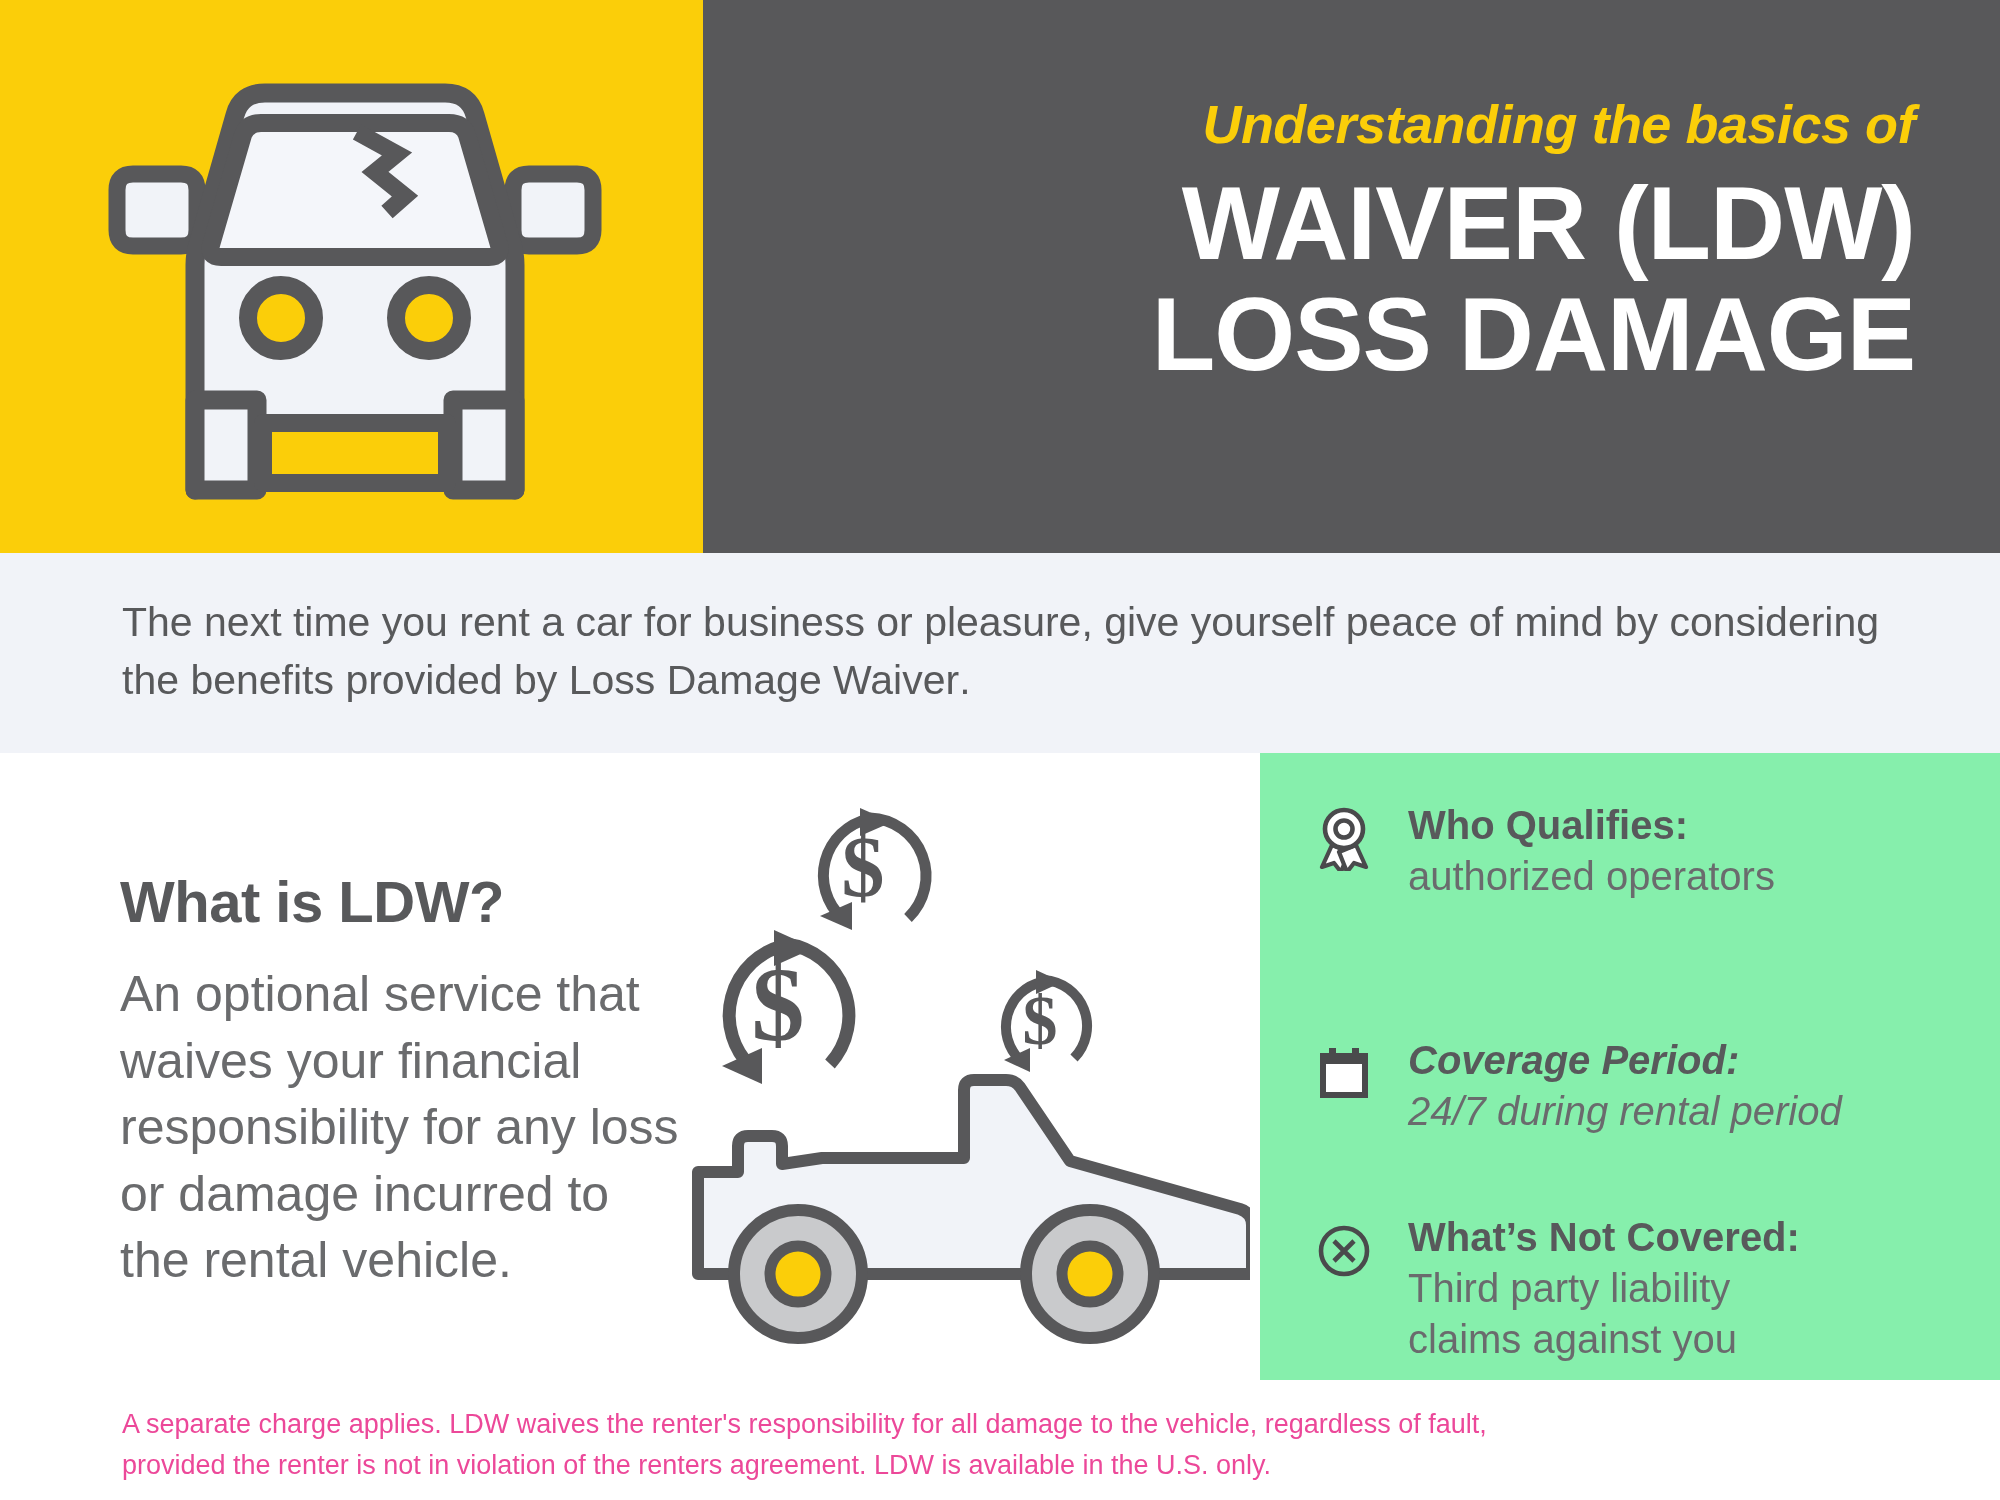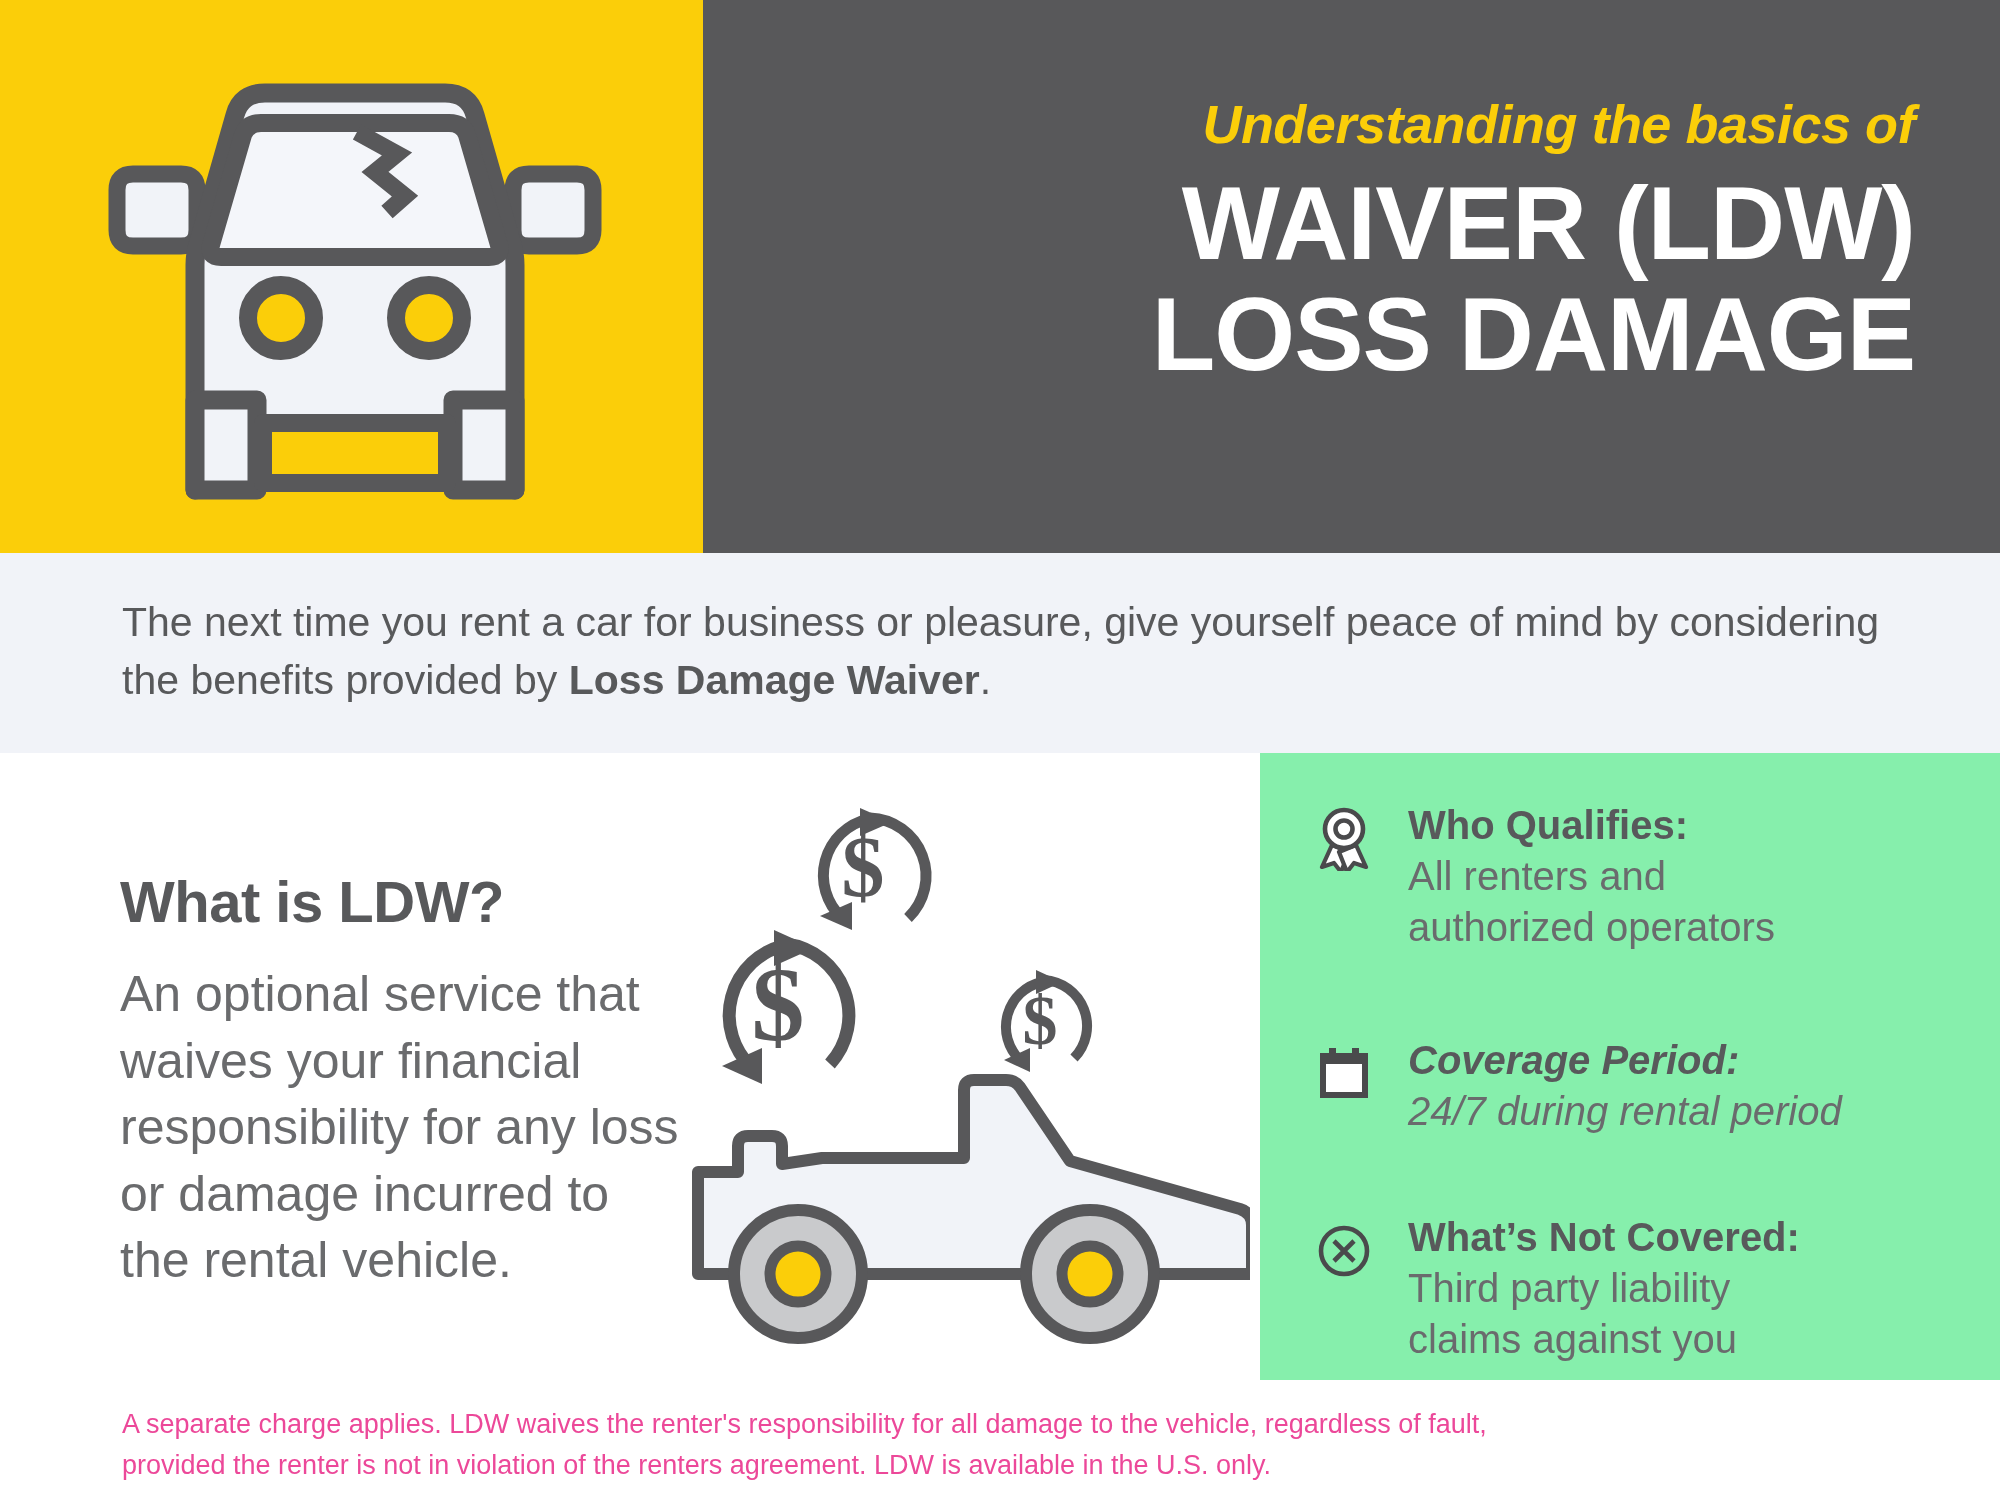--- a/index.html
+++ b/index.html
@@ -41,21 +41,21 @@
 
   
   .intro-band {
     position:absolute; left:0; top:553px; width:2000px; height:200px;
     background:#F1F3F8;
   }
   .intro-text {
     position:absolute; left:122px; top:40px; width:1790px;
     font-size:41px; line-height:1.42; color:#58595b; font-weight:300;
   }
-  .intro-text b { font-weight:bold; color:#58595b; }
+  .intro-text b { font-weight:normal; color:#58595b; }
 
   
   .main { position:absolute; left:0; top:753px; width:2000px; height:627px; background:#ffffff; }
 
   .ldw-block { position:absolute; left:120px; top:115px; width:560px; }
   .ldw-heading {
     font-size:58px; font-weight:bold; color:#58595b; letter-spacing:-0.5px;
   }
   .ldw-body {
     margin-top:26px; font-size:50px; line-height:1.33; color:#6a6b6d; font-weight:300;
@@ -184,21 +184,20 @@
 
       <div class="side-item" id="side-item-0">
         <svg class="s-icon" viewBox="0 0 64 64">
           <path d="M20 38 L10 60 l12 -4 l7 9 l8 -20 z" fill="#ffffff" stroke="#4a4a4c" stroke-width="4.2" stroke-linejoin="round"></path>
           <path d="M44 38 L54 60 l-12 -4 l-7 9 l-8 -20 z" fill="#ffffff" stroke="#4a4a4c" stroke-width="4.2" stroke-linejoin="round"></path>
           <circle cx="32" cy="22" r="19" fill="#ffffff" stroke="#4a4a4c" stroke-width="4.6"></circle>
           <circle cx="32" cy="22" r="8.5" fill="#ffffff" stroke="#4a4a4c" stroke-width="4.6"></circle>
         </svg>
         <div class="s-text">
           <div class="s-title">Who Qualifies:</div>
-          <div class="s-body">All renters and</div>
           <div class="s-body">authorized operators</div>
         </div>
       </div>
 
       <div class="side-item" id="side-item-1">
         <svg class="s-icon" viewBox="0 0 64 64">
           <rect x="17" y="6" width="7" height="8" fill="#4a4a4c"></rect>
           <rect x="40" y="6" width="7" height="8" fill="#4a4a4c"></rect>
           <rect x="8" y="11" width="48" height="45" fill="#4a4a4c"></rect>
           <rect x="14" y="22" width="36" height="28" fill="#ffffff"></rect>

